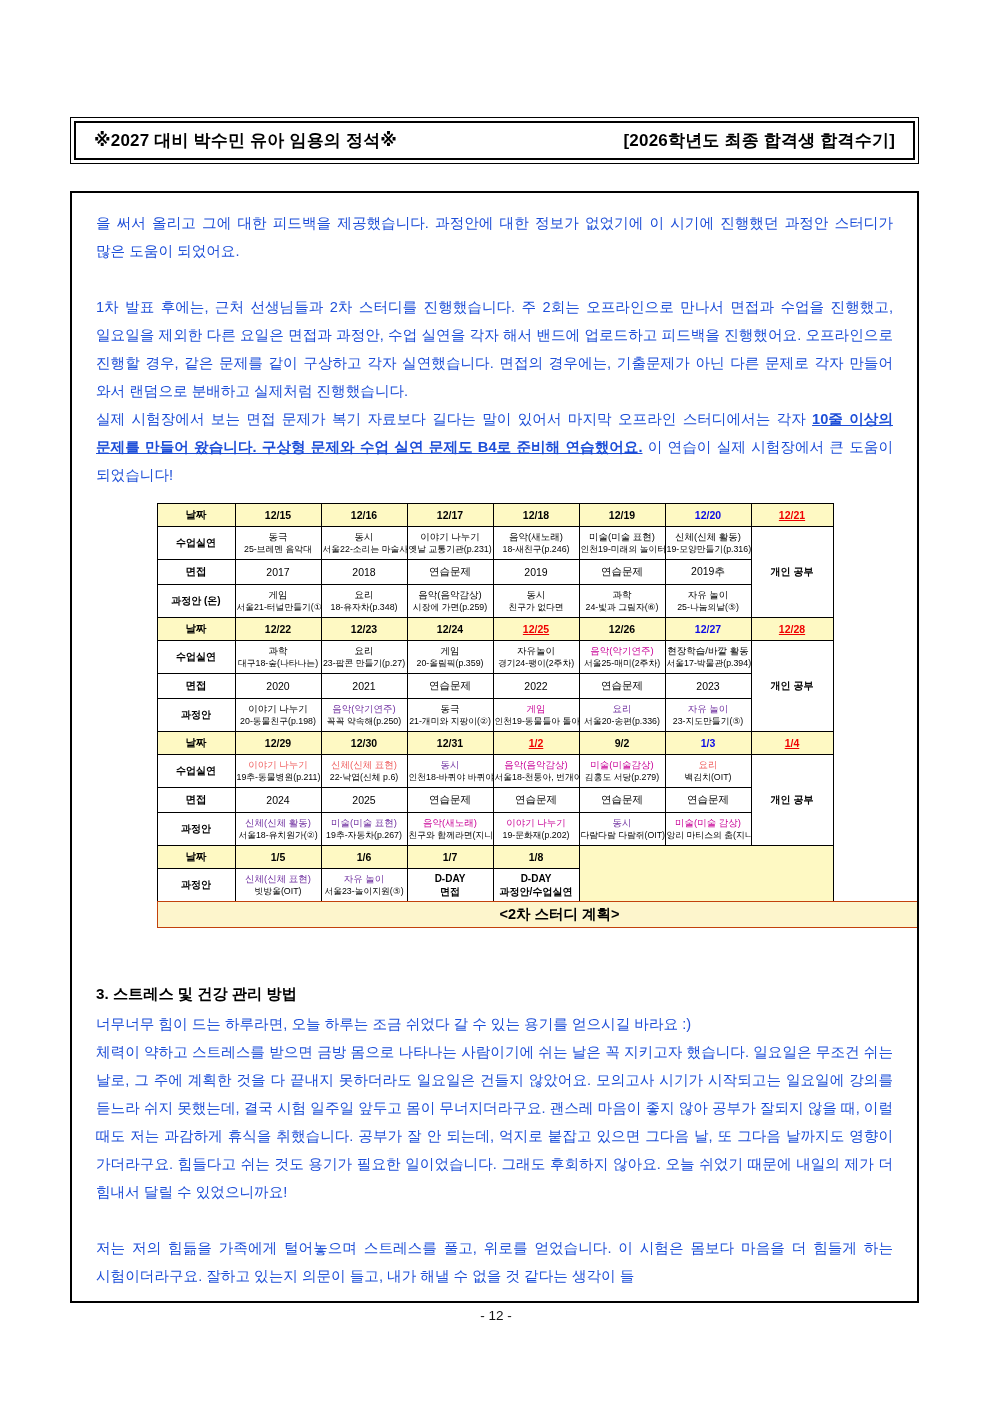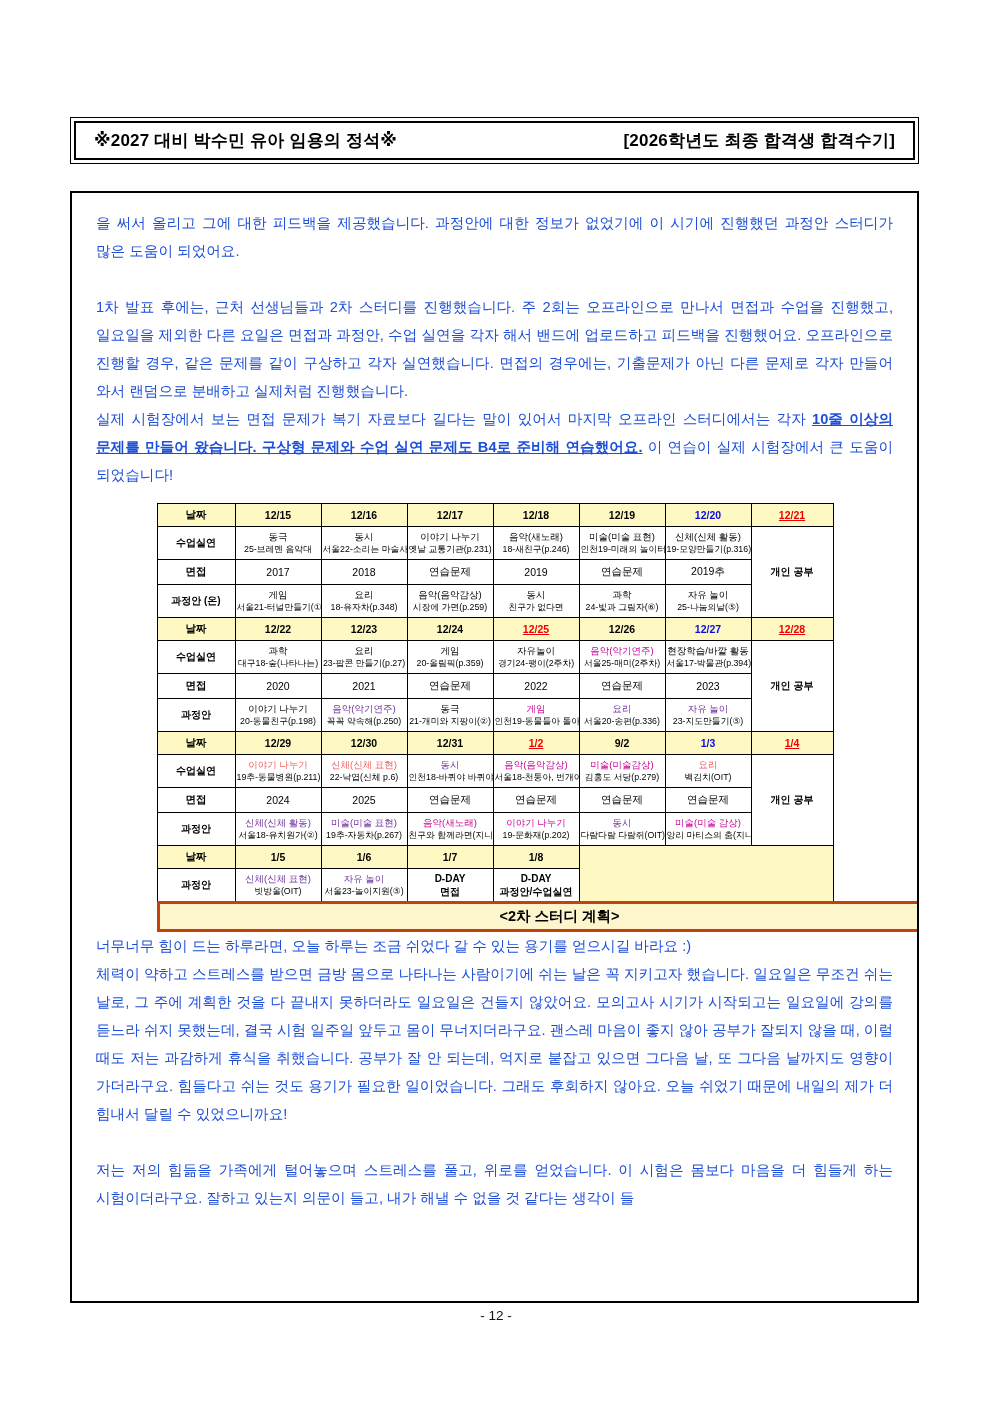--- a/index.html
+++ b/index.html
@@ -29,21 +29,21 @@
   .l1{font-size:9.5px;line-height:13px;white-space:nowrap;}
   .l2{font-size:8.8px;line-height:13px;color:#000;white-space:nowrap;}
   .hl-purple{color:#7030a0;}
   .hl-magenta{color:#c80096;}
   .hl-coral{color:#ef5f5f;}
   td.c-blue{color:#0a0ae6;}
   td.c-red{color:#f00000;text-decoration:underline;}
   td.bg-dday{background:#f7cfcf;margin-top:11px;}
   td.bg-grey{background:#d9d9d9;}
   td.dday .l1,td.dday .l2{font-weight:bold;font-size:10px;color:#000;}
-  .caption{width:806px;margin:0 auto;box-sizing:border-box;border:3px solid #c2410c;margin-top:-1px;
+  .caption{width:806px;margin:0 auto;box-sizing:border-box;border:1px solid #c2410c;margin-top:-1px;
            background:#fdf5cc;text-align:center;font-weight:bold;font-size:14.5px;padding:3px 0;}
   
   .sec-heading{margin:52px 0 2px;font-size:15.2px;font-weight:bold;line-height:28px;}
   
   .page-number{position:absolute;left:0;right:0;top:1308px;text-align:center;font-size:13.5px;color:#111;}
 </style>
 </head>
 <body>
 
 <div class="page">
@@ -322,20 +322,21 @@
               <td class="dday">
                 <div class="l1">D-DAY</div>
                 <div class="l2">과정안/수업실연</div>
               </td>
             </tr>
           </tbody>
       </table>
       <div class="caption">&lt;2차 스터디 계획&gt;</div>
     </div>
 
+    <div class="sec-heading">3. 스트레스 및 건강 관리 방법</div>
     <div id="section3-paragraphs">
         <p class="para"><span> 너무너무 힘이 드는 하루라면, 오늘 하루는 조금 쉬었다 갈 수 있는 용기를 얻으시길 바라요 :)</span></p>
         <p class="para"><span> 체력이 약하고 스트레스를 받으면 금방 몸으로 나타나는 사람이기에 쉬는 날은 꼭 지키고자 했습니다. 일요일은 무조건 쉬는 날로, 그 주에 계획한 것을 다 끝내지 못하더라도 일요일은 건들지 않았어요. 모의고사 시기가 시작되고는 일요일에 강의를 듣느라 쉬지 못했는데, 결국 시험 일주일 앞두고 몸이 무너지더라구요. 괜스레 마음이 좋지 않아 공부가 잘되지 않을 때, 이럴 때도 저는 과감하게 휴식을 취했습니다. 공부가 잘 안 되는데, 억지로 붙잡고 있으면 그다음 날, 또 그다음 날까지도 영향이 가더라구요. 힘들다고 쉬는 것도 용기가 필요한 일이었습니다. 그래도 후회하지 않아요. 오늘 쉬었기 때문에 내일의 제가 더 힘내서 달릴 수 있었으니까요!</span></p>
         <p class="para gap"><span> 저는 저의 힘듦을 가족에게 털어놓으며 스트레스를 풀고, 위로를 얻었습니다. 이 시험은 몸보다 마음을 더 힘들게 하는 시험이더라구요. 잘하고 있는지 의문이 들고, 내가 해낼 수 없을 것 같다는 생각이 들</span></p>
       </div>
   </div>
 
   <div class="page-number">- 12 -</div>
 </div>
 

